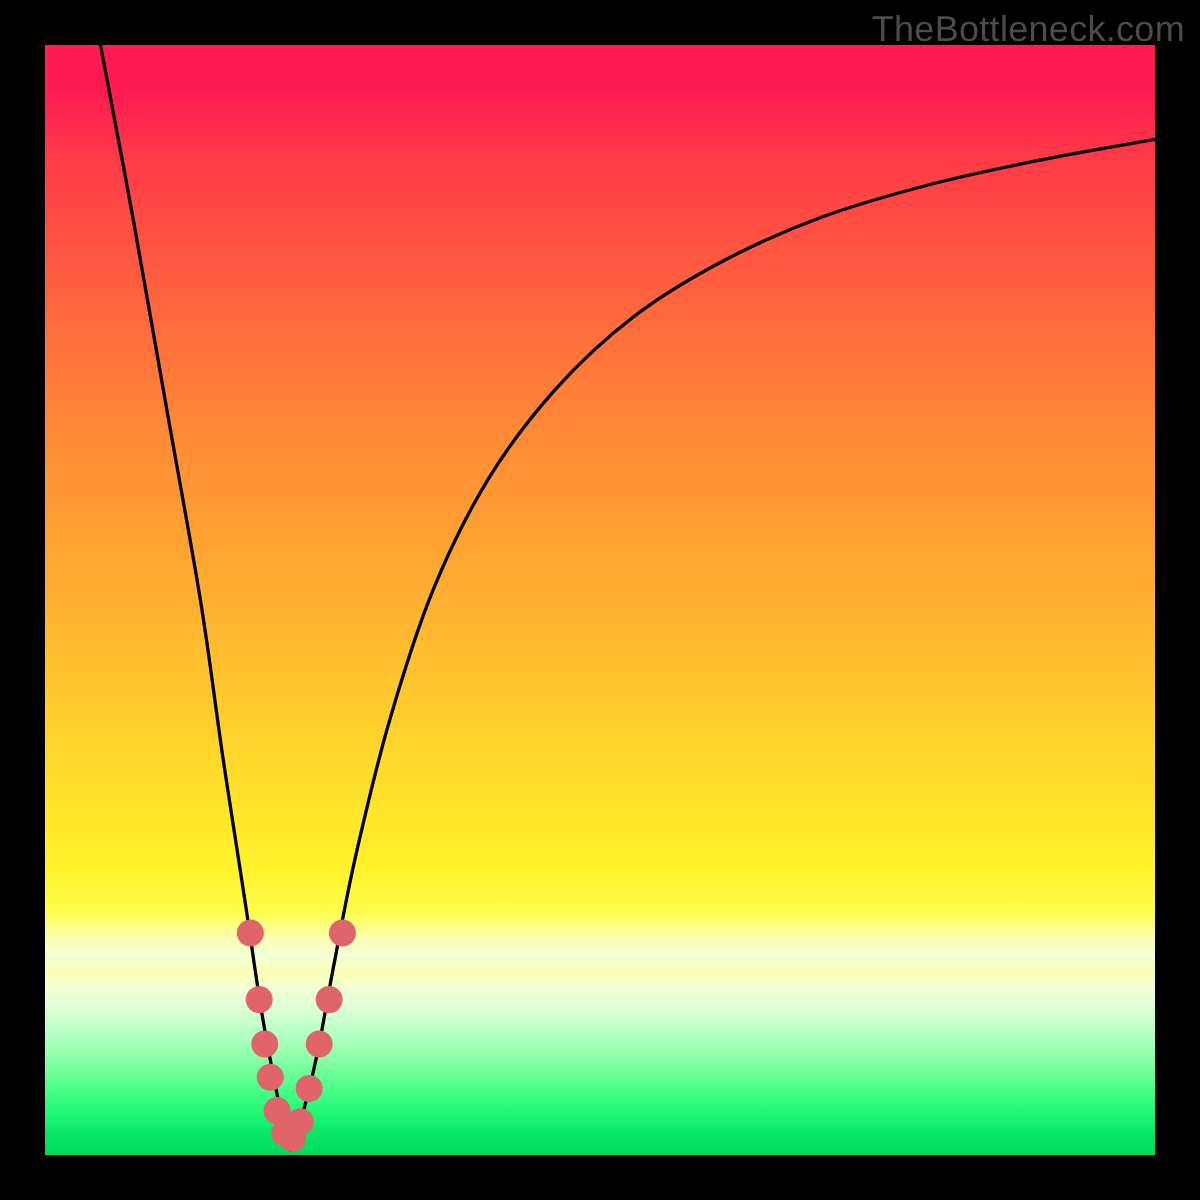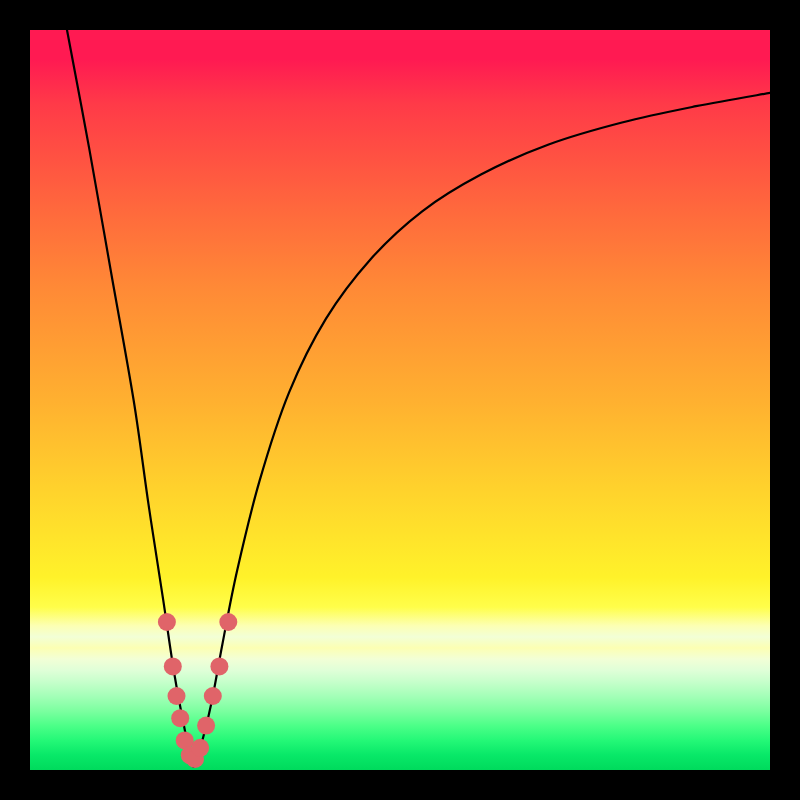--- a/index.html
+++ b/index.html
@@ -83,13 +83,14 @@
           <circle cx="159.8" cy="725.2" r="9" fill="#e06469"></circle>
           <circle cx="165.0" cy="728.9" r="9" fill="#e06469"></circle>
           <circle cx="170.2" cy="717.8" r="9" fill="#e06469"></circle>
           <circle cx="176.1" cy="695.6" r="9" fill="#e06469"></circle>
           <circle cx="182.8" cy="666.0" r="9" fill="#e06469"></circle>
           <circle cx="189.4" cy="636.4" r="9" fill="#e06469"></circle>
           <circle cx="198.3" cy="592.0" r="9" fill="#e06469"></circle>
         </g>
     </svg>
   </div>
+  <div class="watermark">TheBottleneck.com</div>
 </div>
 
 </body></html>

